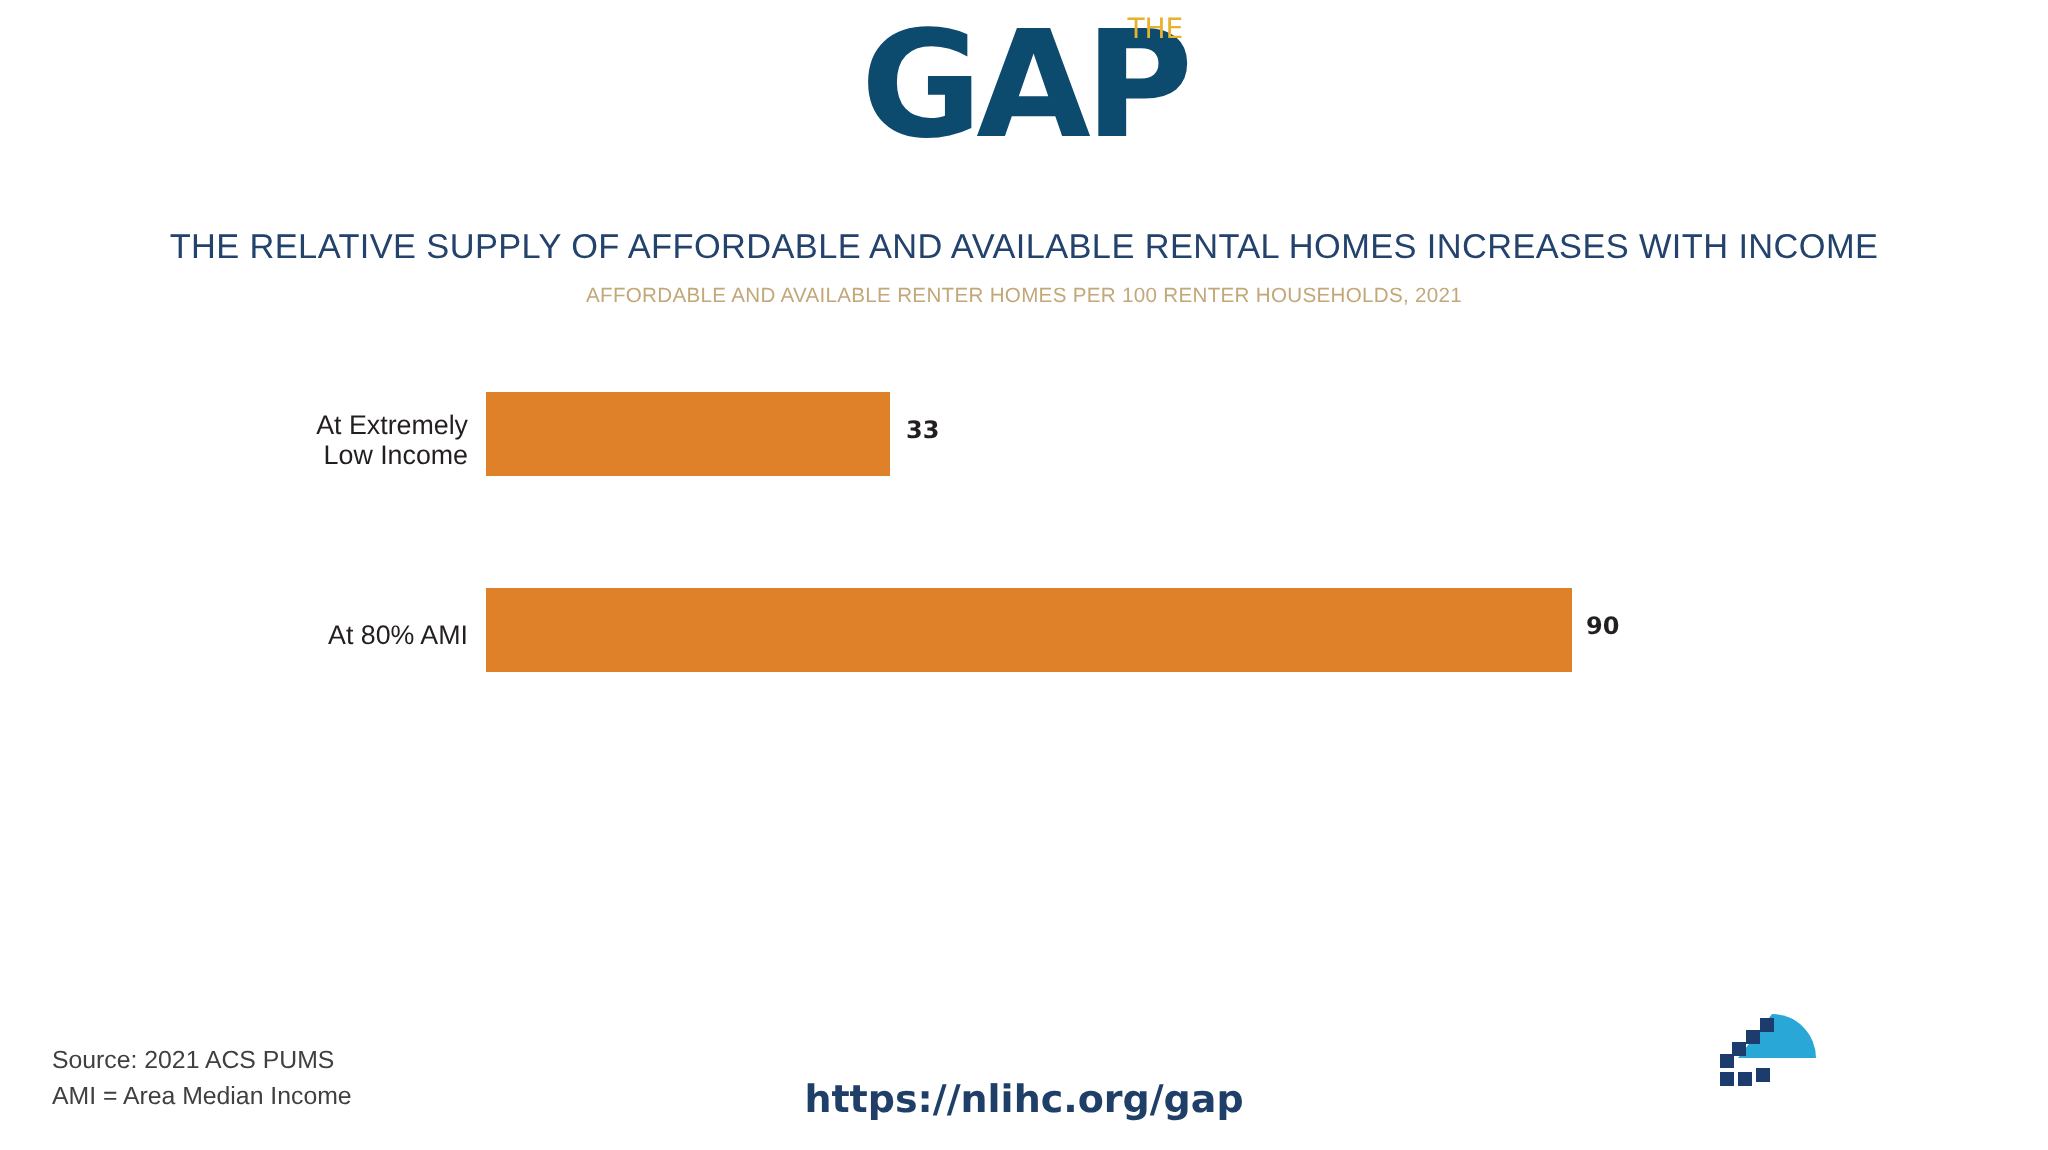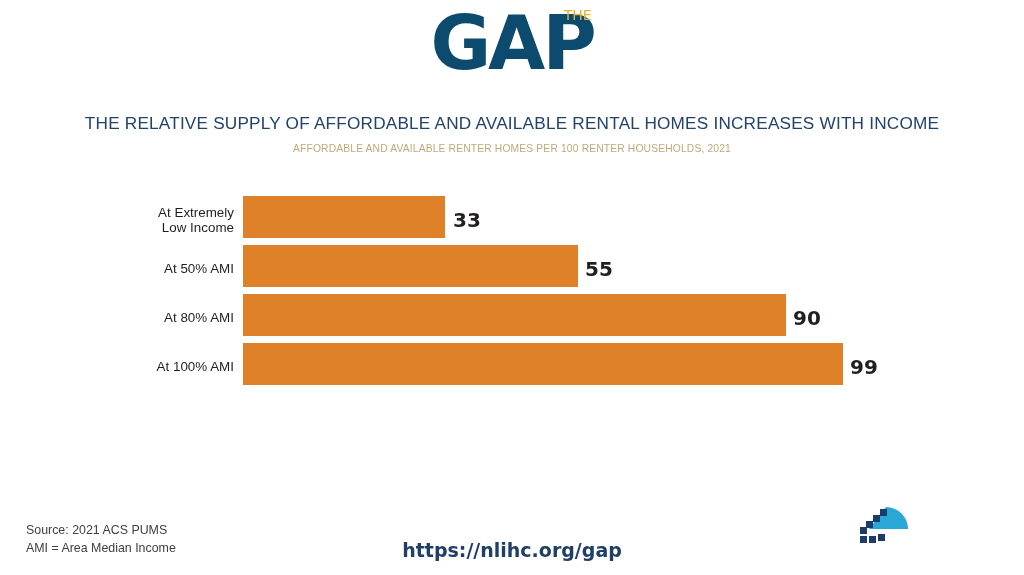--- a/index.html
+++ b/index.html
@@ -102,21 +102,21 @@
   .bar {
     position: absolute;
     left: 243px;
     height: 42px;
     background: #de8128;
   }
   .bar-value {
     position: absolute;
     font-family: "DejaVu Sans", sans-serif;
     font-weight: bold;
-    font-size: 20px;
+    font-size: 12px;
     color: #231f20;
   }
 
   
   #source-note {
     position: absolute;
     left: 26px;
     top: 521px;
     font-family: "Liberation Sans", sans-serif;
     font-size: 12.4px;
@@ -180,43 +180,29 @@
 
   <div class="bar-row" style="top:0px;">
     <div class="cat-label" style="top:9px;">
       <div>At Extremely</div>
       <div>Low Income</div>
     </div>
     <div class="bar" style="top:0px;width:202px;"></div>
     <div class="bar-value" style="left:453px;top:12px;">33</div>
   </div>
 
-  <div class="bar-row" style="top:49px;">
-    <div class="cat-label" style="top:16px;">
-      <div>At 50% AMI</div>
-    </div>
-    <div class="bar" style="top:0px;width:335px;"></div>
-    <div class="bar-value" style="left:585px;top:12px;">55</div>
-  </div>
 
   <div class="bar-row" style="top:98px;">
     <div class="cat-label" style="top:16px;">
       <div>At 80% AMI</div>
     </div>
     <div class="bar" style="top:0px;width:543px;"></div>
     <div class="bar-value" style="left:793px;top:12px;">90</div>
   </div>
 
-  <div class="bar-row" style="top:147px;">
-    <div class="cat-label" style="top:16px;">
-      <div>At 100% AMI</div>
-    </div>
-    <div class="bar" style="top:0px;width:600px;"></div>
-    <div class="bar-value" style="left:850px;top:12px;">99</div>
-  </div>
 
 </div>
 
 <div id="source-note">
   <div>Source: 2021 ACS PUMS</div>
   <div>AMI = Area Median Income</div>
 </div>
 
 <div id="gap-url">https://nlihc.org/gap</div>
 

